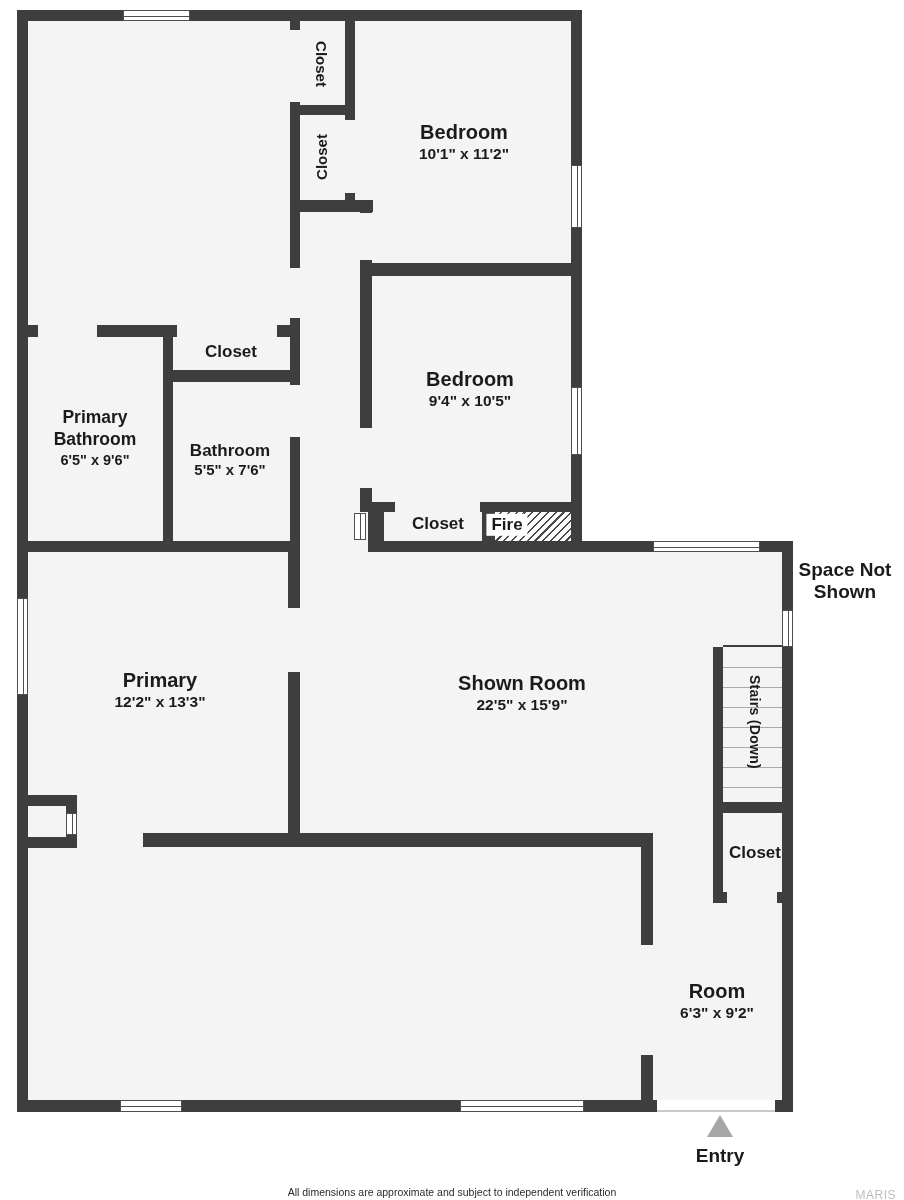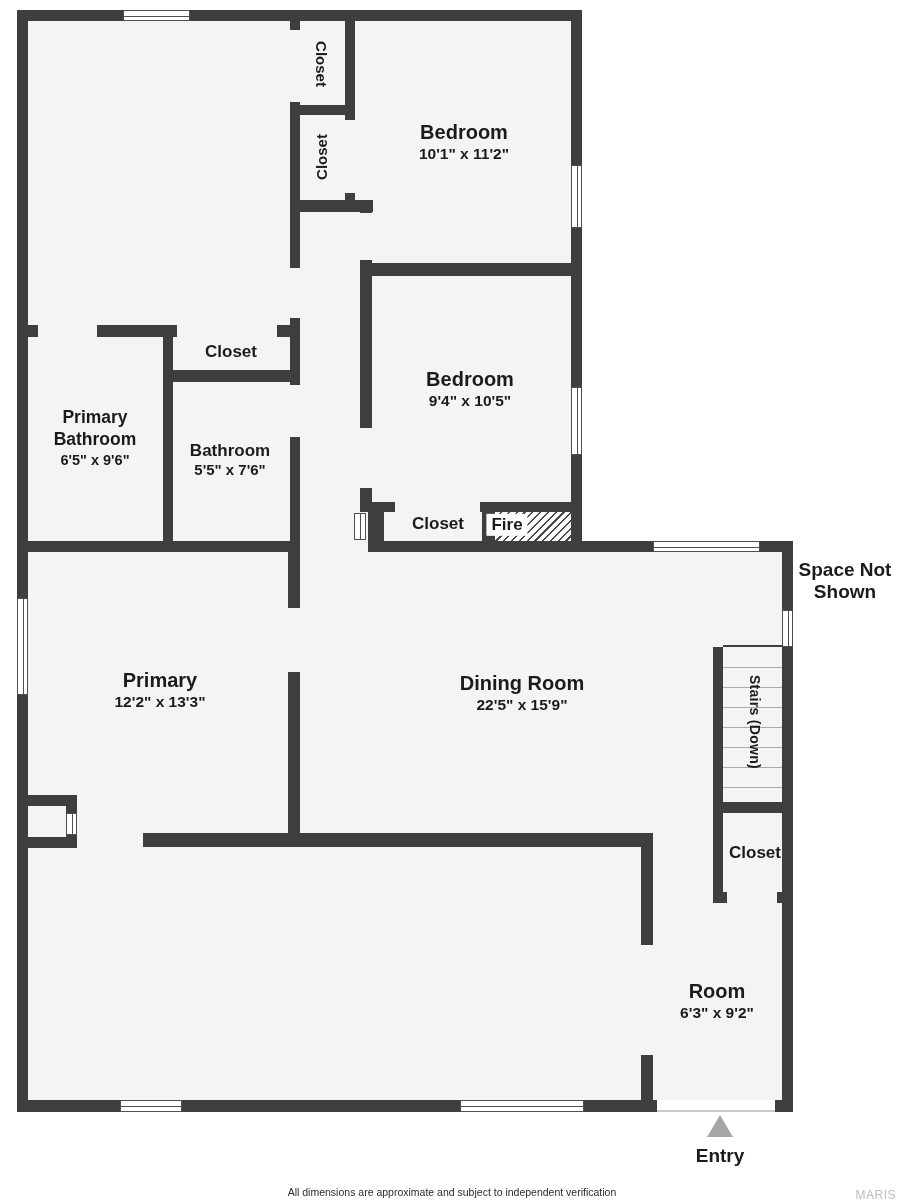--- a/index.html
+++ b/index.html
@@ -120,21 +120,21 @@
     <div class="nm">Bedroom</div>
     <div class="dm">9'4" x 10'5"</div>
   </div>
   <div class="lbl solo" style="left:438px;top:524px">Closet</div>
   <div class="lbl fire-lbl" style="left:507px;top:525px">Fire</div>
   <div class="lbl" style="left:160px;top:690px">
     <div class="nm">Primary</div>
     <div class="dm">12'2" x 13'3"</div>
   </div>
   <div class="lbl" style="left:522px;top:693px">
-    <div class="nm">Dining Room</div>
+    <div class="nm">Shown Room</div>
     <div class="dm">22'5" x 15'9"</div>
   </div>
   <div class="lbl rot90 stairs-lbl" style="left:755px;top:722px">Stairs (Down)</div>
   <div class="lbl solo" style="left:755px;top:853px">Closet</div>
   <div class="lbl" style="left:717px;top:1001px">
     <div class="nm">Room</div>
     <div class="dm">6'3" x 9'2"</div>
   </div>
 
   <div class="lbl sns" style="left:845px;top:581px">Space Not Shown</div>

